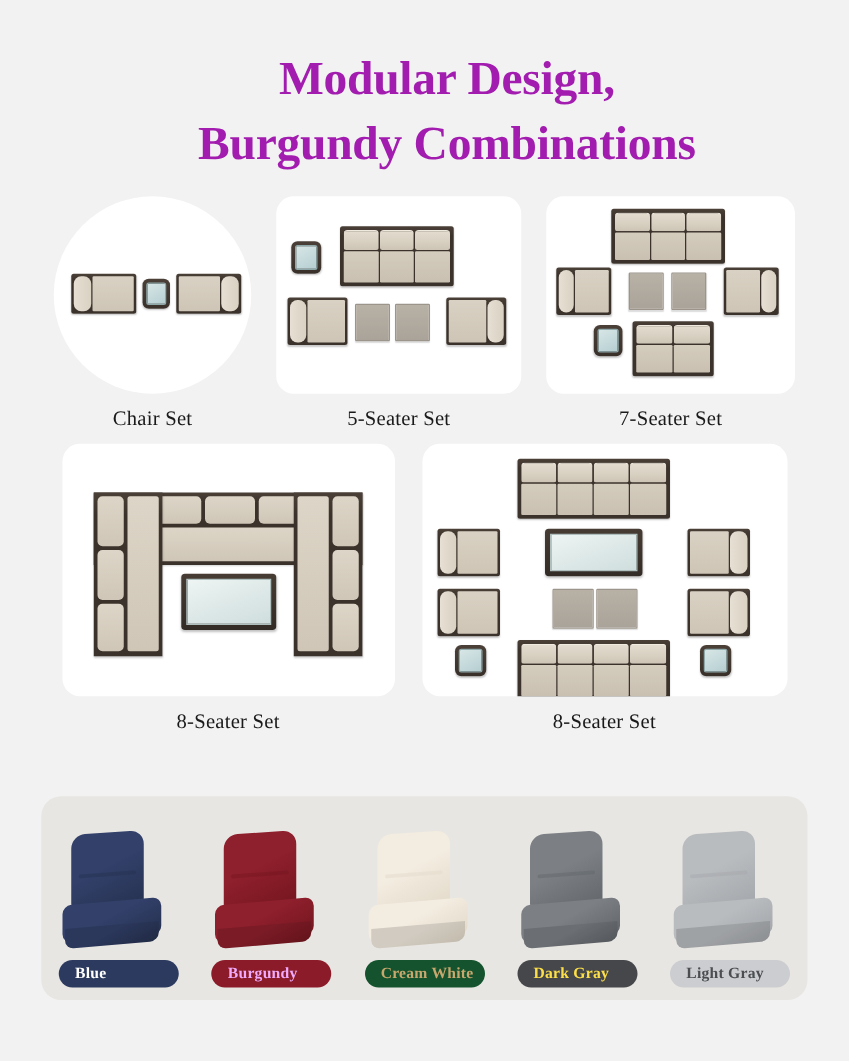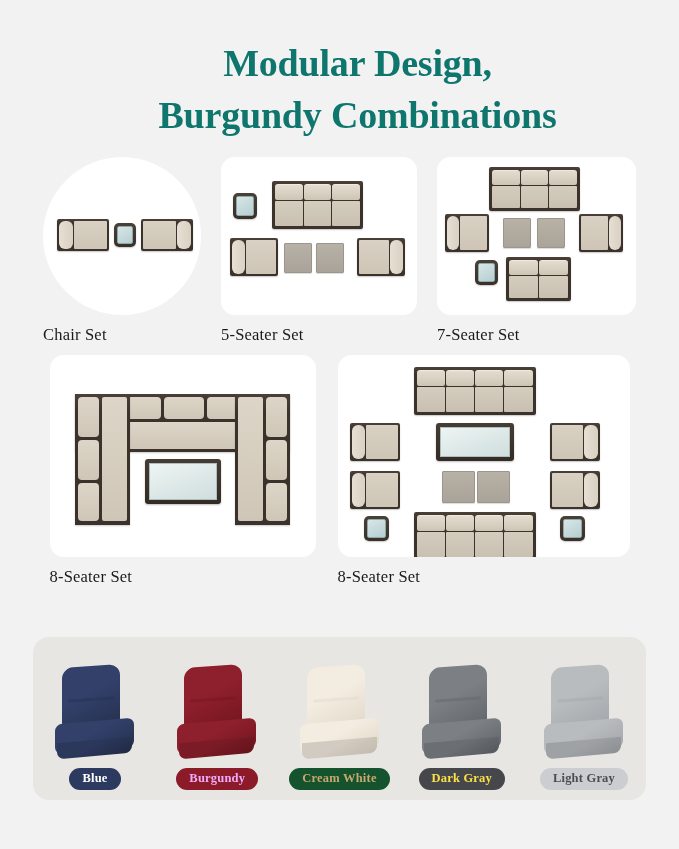--- a/index.html
+++ b/index.html
@@ -16,21 +16,21 @@
   
   .title-block {
     padding-top: 38px;
     text-align: center;
   }
   .title-line {
     font-family: "Liberation Serif", "DejaVu Serif", serif;
     font-weight: bold;
     font-size: 38px;
     line-height: 1.36;
-    color: #0f766e;
+    color: #a21caf;
     letter-spacing: -0.2px;
     padding-left: 36px;
   }
 
   
   .sets-top {
     display: flex;
     justify-content: center;
     align-items: flex-start;
     gap: 20px;
@@ -39,21 +39,21 @@
   }
   .sets-bottom {
     display: flex;
     justify-content: center;
     align-items: flex-start;
     gap: 22px;
     margin-top: 10px;
     padding: 0 40px;
   }
 
-  .set-cell { display: flex; flex-direction: column; align-items: flex-start; }
+  .set-cell { display: flex; flex-direction: column; align-items: center; }
 
   .card {
     background: #ffffff;
     border-radius: 14px;
     position: relative;
     overflow: hidden;
   }
   .card.circle { border-radius: 50%; background: #ffffff; }
 
   .card-label {
@@ -180,21 +180,20 @@
     display: flex;
     height: 100%;
     align-items: flex-end;
     justify-content: space-between;
     padding: 0 14px 10px 14px;
   }
   .swatch {
     width: 96px;
     display: flex;
     flex-direction: column;
-    align-items: center;
   }
 
   .cushion-art {
     position: relative;
     width: 86px;
     height: 96px;
     margin-bottom: 6px;
   }
   
   .cushion-art .back {

